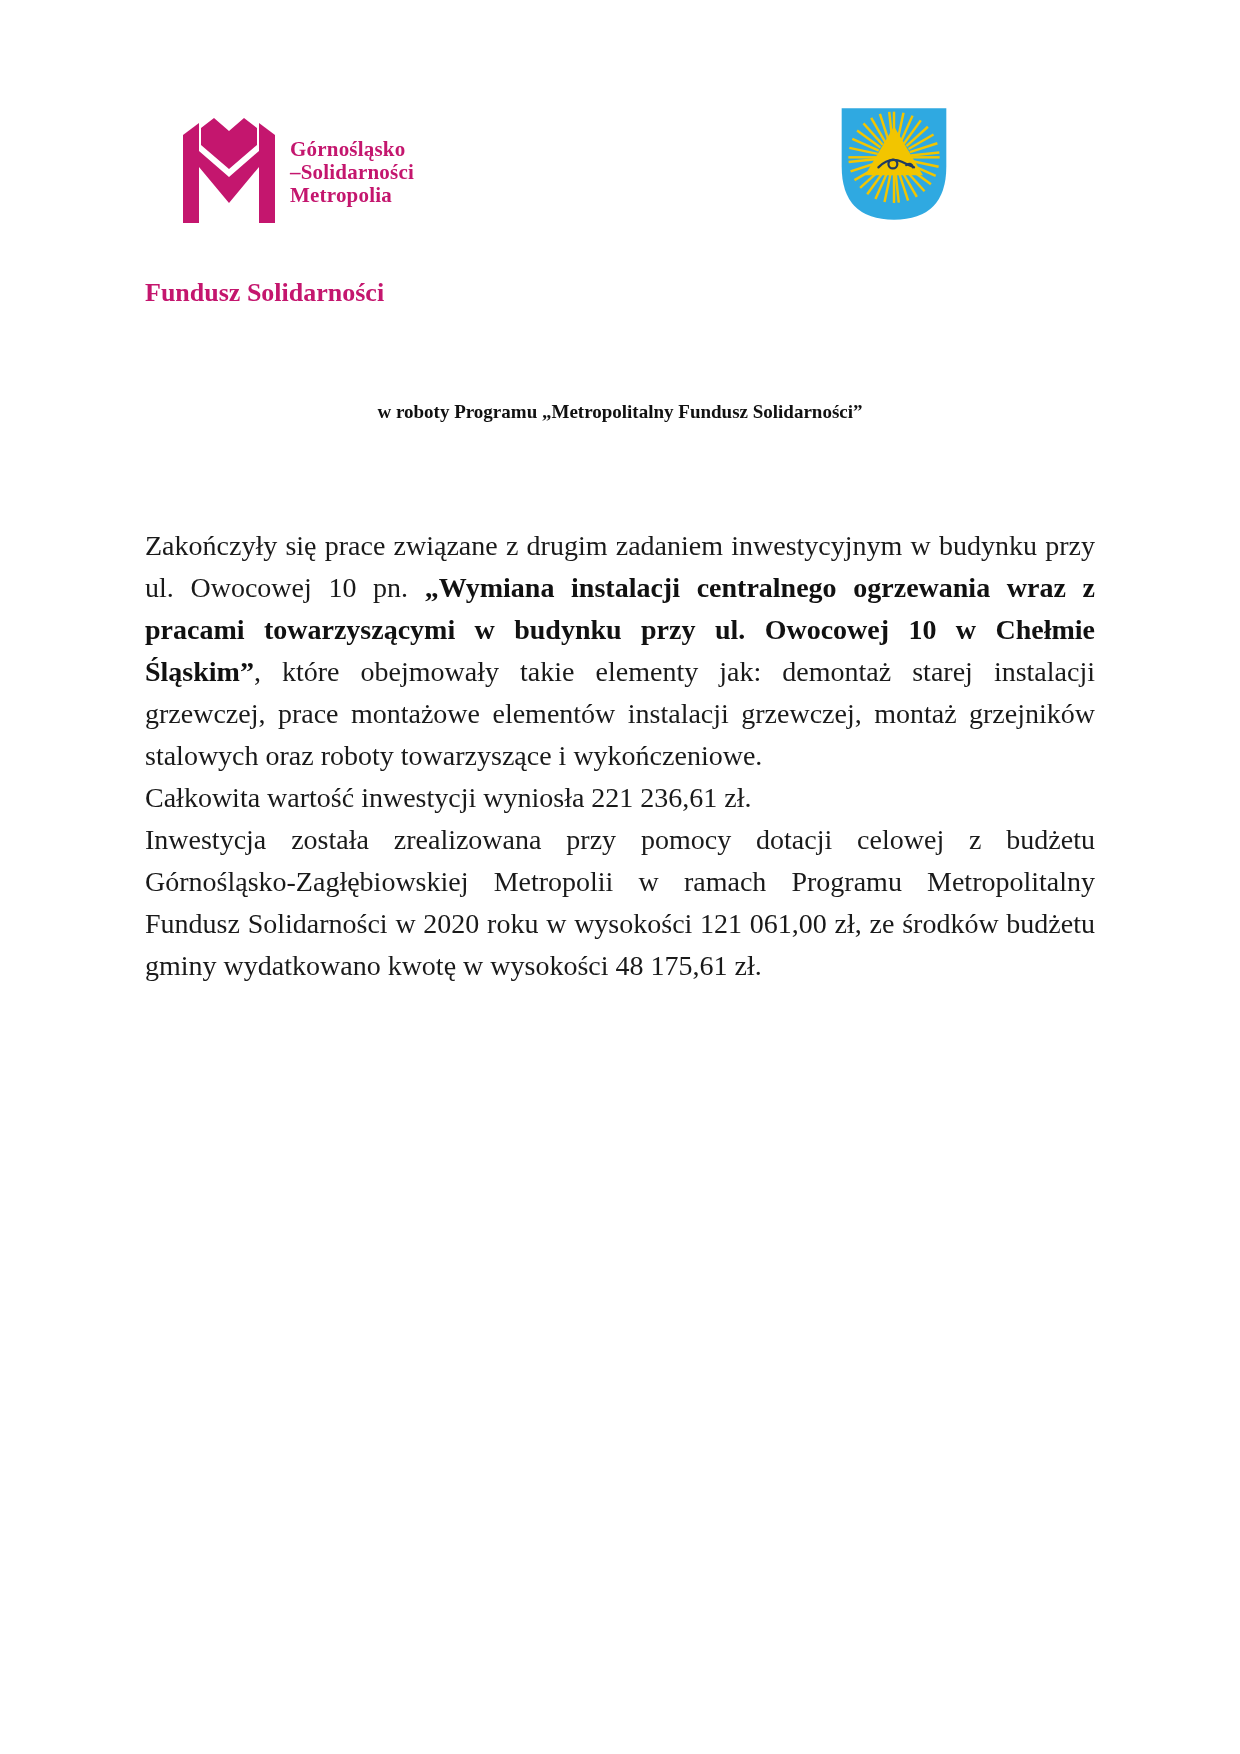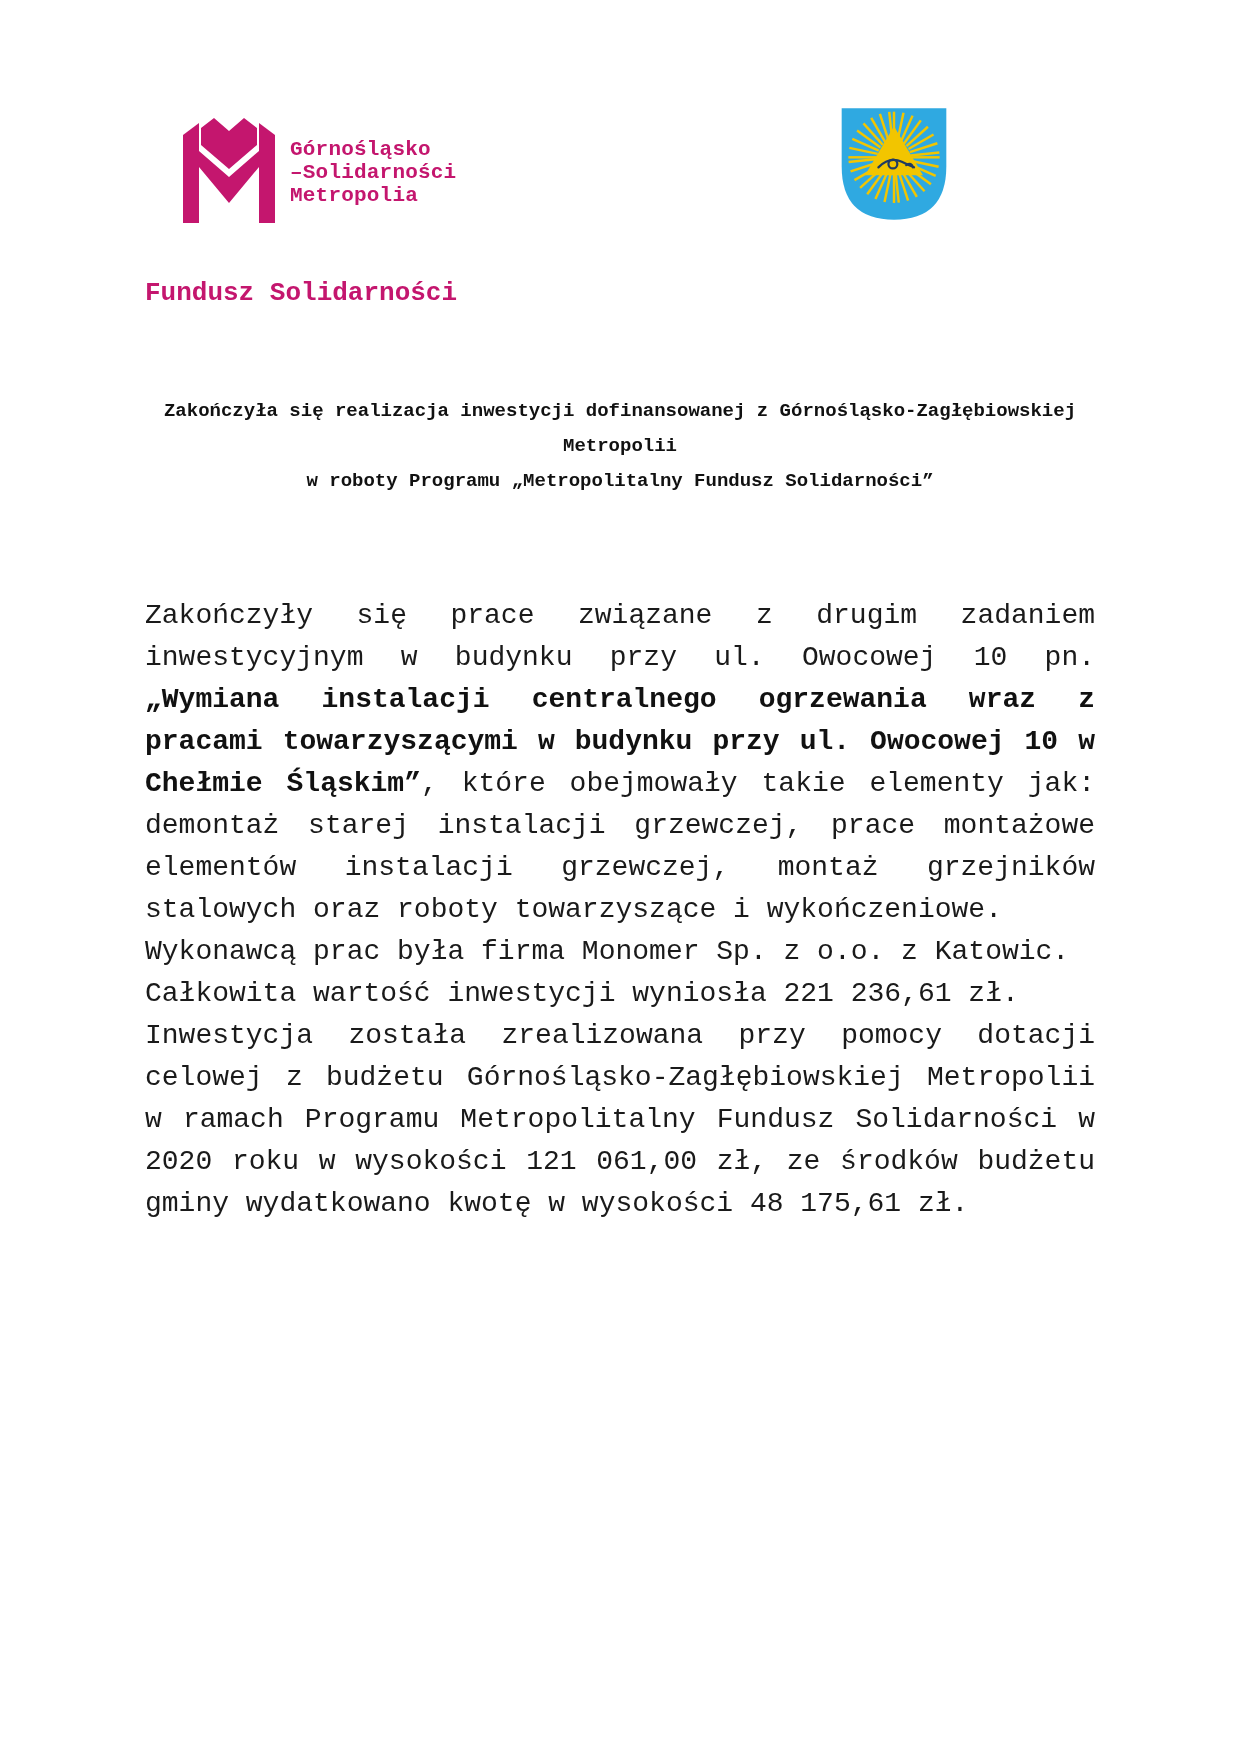--- a/index.html
+++ b/index.html
@@ -3,21 +3,21 @@
 <meta charset="utf-8">
 <style>
   html,body { margin:0; padding:0; background:#ffffff; }
   .page {
     position: relative;
     width: 1240px;
     height: 1754px;
     box-sizing: border-box;
     padding: 113px 145px 40px 145px;
     background: #ffffff;
-    font-family: Liberation Mono, monospace;
+    font-family: Liberation Serif, serif;
     color: #1a1a1a;
     overflow: hidden;
   }
   
   .header { position: relative; height: 109px; }
   .logo { position: absolute; left: 38px; top: 2px; display: flex; align-items: flex-start; }
   .logo-mark { width: 92px; height: 108px; flex: 0 0 auto; }
   .logo-text {
     margin-left: 15px;
     padding-top: 23px;
@@ -92,24 +92,22 @@
         <path d="M61,54 q5,-3 6,2"></path>
       </g>
     </svg>
   </div>
 
   <div class="program">
     <div class="line2">Fundusz Solidarności</div>
   </div>
 
   <div class="title">
-    <div>Zakończyła się realizacja inwestycji dofinansowanej z Górnośląsko-Zagłębiowskiej Metropolii</div>
     <div>w roboty Programu „Metropolitalny Fundusz Solidarności”</div>
   </div>
 
   <div class="bodytext">
     <p class="justify"><span>Zakończyły się prace związane z drugim zadaniem inwestycyjnym w budynku przy ul. Owocowej 10 pn. </span><b>„Wymiana instalacji centralnego ogrzewania wraz z pracami towarzyszącymi w budynku przy ul. Owocowej 10 w Chełmie Śląskim”</b><span>, które obejmowały takie elementy jak: demontaż starej instalacji grzewczej, prace montażowe elementów instalacji grzewczej, montaż grzejników stalowych oraz roboty towarzyszące i wykończeniowe.</span></p>
-    <p>Wykonawcą prac była firma Monomer Sp. z o.o. z Katowic.</p>
     <p>Całkowita wartość inwestycji wyniosła 221 236,61 zł.</p>
     <p class="justify">Inwestycja została zrealizowana przy pomocy dotacji celowej z budżetu Górnośląsko-Zagłębiowskiej Metropolii w ramach Programu Metropolitalny Fundusz Solidarności w 2020 roku w wysokości 121 061,00 zł, ze środków budżetu gminy wydatkowano kwotę w wysokości  48 175,61 zł.</p>
   </div>
 
 </div>
 
 </body></html>

